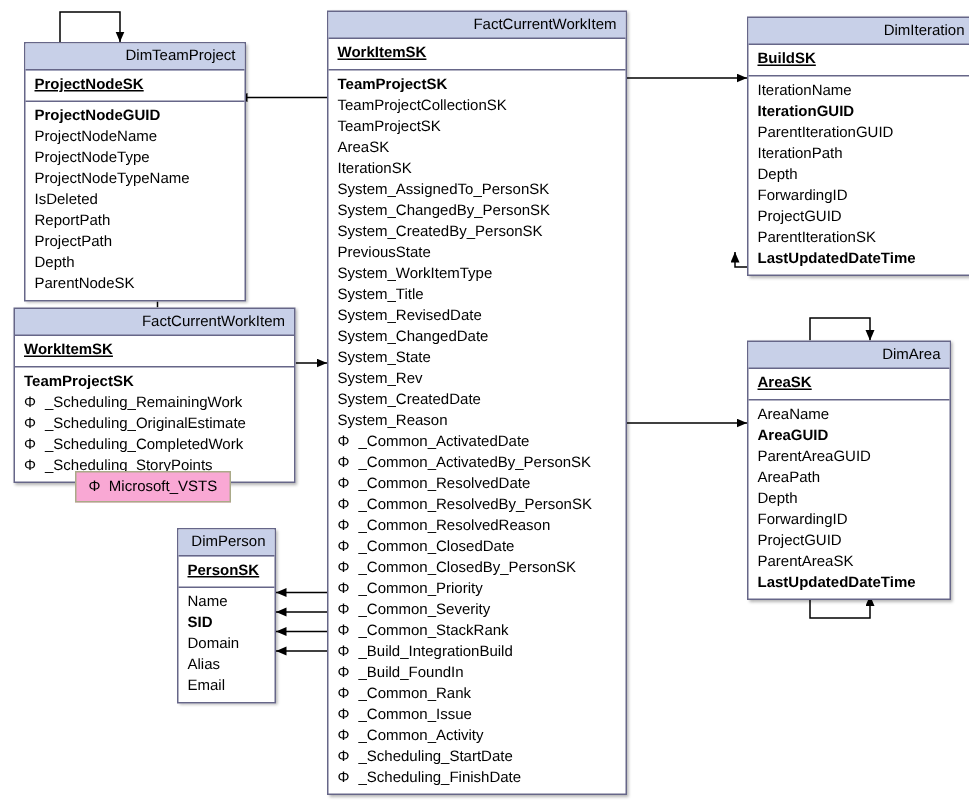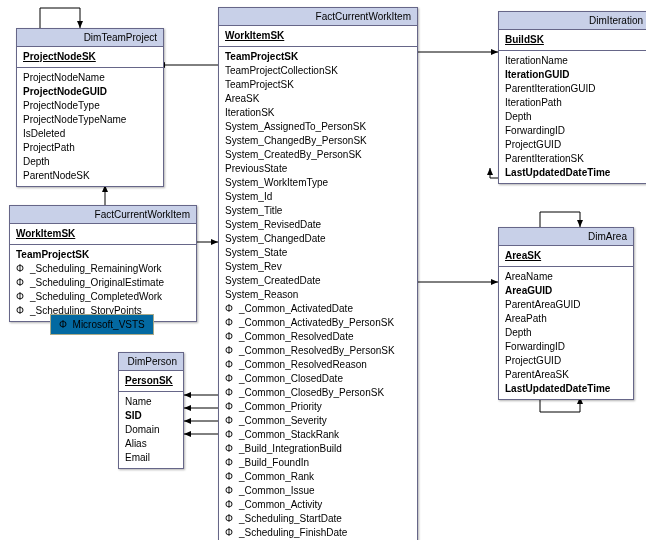--- a/index.html
+++ b/index.html
@@ -5,21 +5,21 @@
 *{box-sizing:border-box;margin:0;padding:0}
 body{font-family:Verdana,Geneva,sans-serif;font-size:10px;background:#fff;width:646px;height:540px;position:relative}
 .table{position:absolute;background:#fff;border:1px solid #668;box-shadow:1px 1px 2px rgba(0,0,0,0.3)}
 .table-header{background:#c8d0e8;border-bottom:1px solid #668;padding:3px 6px;text-align:right;font-size:10px}
 .pk-section{border-bottom:1px solid #668;padding:3px 6px}
 .body-section{padding:3px 6px}
 .field{line-height:14px;white-space:nowrap;display:flex;align-items:center}
 .bold{font-weight:bold}
 .underline{text-decoration:underline}
 .phi{display:inline-block;width:14px;text-align:left;font-family:sans-serif}
-.legend{position:absolute;background:#0369a1;border:1px solid #aa8;padding:4px 8px;font-size:10px}
+.legend{position:absolute;background:#f9a8d4;border:1px solid #aa8;padding:4px 8px;font-size:10px}
 svg.connectors{position:absolute;top:0;left:0;width:646px;height:540px;pointer-events:none}
 </style>
 </head>
 <body>
 
 <svg class="connectors">
   <defs>
     <marker id="arrow" markerWidth="8" markerHeight="8" refX="7" refY="3" orient="auto">
       <path d="M0,0 L7,3 L0,6 Z" fill="#000"></path>
     </marker>
@@ -48,34 +48,37 @@
 
   <path d="M540,397 L540,412 L580,412 L580,397" fill="none" stroke="#000" marker-end="url(#arrow)"></path>
 </svg>
 
 <div class="table" style="left:16px;top:28px;width:148px">
   <div class="table-header">DimTeamProject</div>
   <div class="pk-section">
       <div class="field bold underline">ProjectNodeSK</div>
     </div>
   <div class="body-section">
+      <div class="field bold">
+        <span>ProjectNodeGUID</span>
+      </div>
       <div class="field">
         <span>ProjectNodeName</span>
       </div>
-      <div class="field bold">
-        <span>ProjectNodeGUID</span>
-      </div>
       <div class="field">
         <span>ProjectNodeType</span>
       </div>
       <div class="field">
         <span>ProjectNodeTypeName</span>
       </div>
       <div class="field">
         <span>IsDeleted</span>
+      </div>
+      <div class="field">
+        <span>ReportPath</span>
       </div>
       <div class="field">
         <span>ProjectPath</span>
       </div>
       <div class="field">
         <span>Depth</span>
       </div>
       <div class="field">
         <span>ParentNodeSK</span>
       </div>
@@ -168,23 +171,20 @@
       <div class="field">
         <span>System_CreatedBy_PersonSK</span>
       </div>
       <div class="field">
         <span>PreviousState</span>
       </div>
       <div class="field">
         <span>System_WorkItemType</span>
       </div>
       <div class="field">
-        <span>System_Id</span>
-      </div>
-      <div class="field">
         <span>System_Title</span>
       </div>
       <div class="field">
         <span>System_RevisedDate</span>
       </div>
       <div class="field">
         <span>System_ChangedDate</span>
       </div>
       <div class="field">
         <span>System_State</span>

